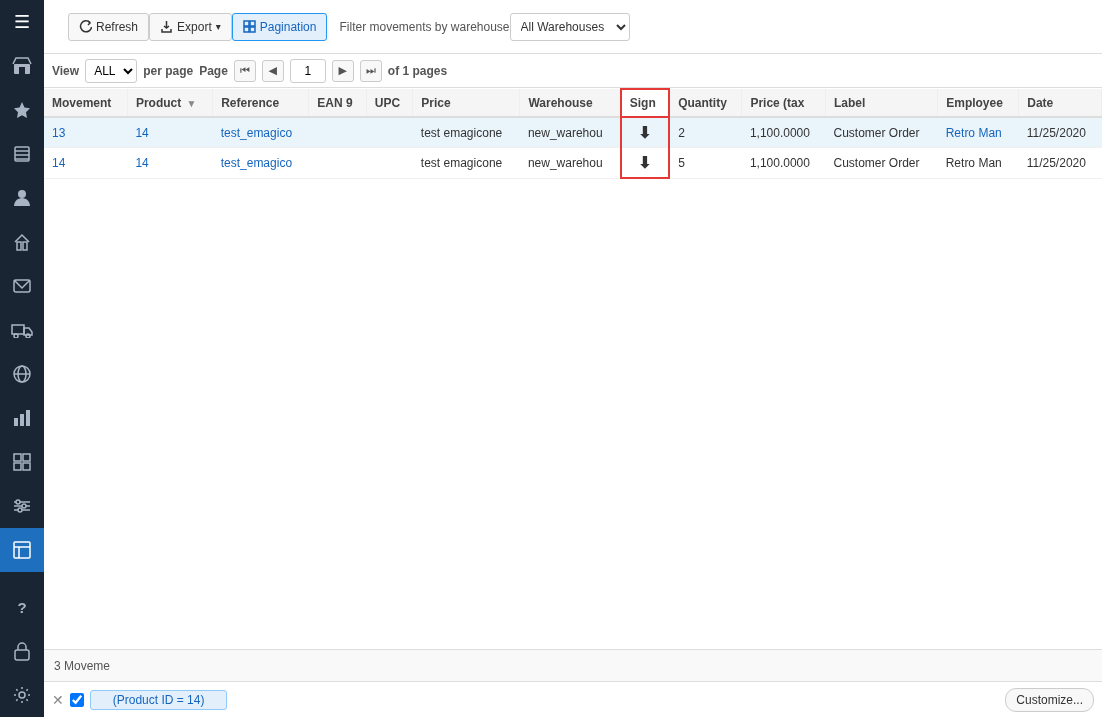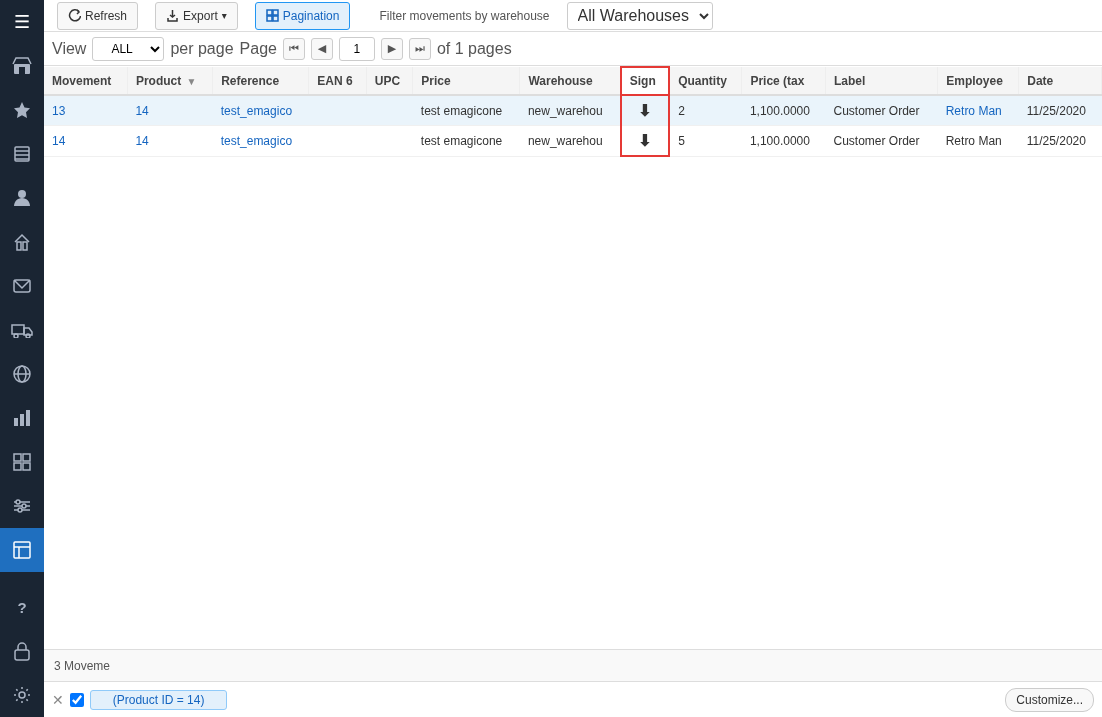--- a/index.html
+++ b/index.html
@@ -45,25 +45,25 @@
       display: flex;
       flex-direction: column;
       background: #fff;
       overflow: hidden;
     }
 
     
     .toolbar {
       display: flex;
       align-items: center;
-      padding: 4px 13px;
+      padding: 4px 24px;
       border-bottom: 1px solid #ddd;
       background: #fff;
-      gap: 17px;
-      height: 32px;
+      gap: 0;
+      height: 54px;
       flex-shrink: 0;
     }
     .toolbar-btn {
       display: flex;
       align-items: center;
       gap: 4px;
       padding: 4px 10px;
       border: 1px solid #ccc;
       border-radius: 3px;
       background: #f8f8f8;
@@ -71,41 +71,41 @@
       font-size: 12px;
       color: #333;
       height: 28px;
     }
     .toolbar-btn.active { background: #e3f0fb; border-color: #2196f3; color: #1565c0; }
     .filter-label { font-size: 12px; color: #555; margin-left: 12px; }
     .filter-select {
       padding: 3px 6px;
       border: 1px solid #ccc;
       border-radius: 3px;
-      font-size: 16px;
+      font-size: 12px;
       background: #fff;
       color: #333;
       height: 28px;
       min-width: 120px;
     }
 
     
     .pagination-bar {
       display: flex;
       align-items: center;
       padding: 4px 8px;
       border-bottom: 1px solid #ddd;
       background: #fff;
       gap: 6px;
       height: 34px;
       flex-shrink: 0;
     }
-    .page-label { font-size: 16px; color: #555; }
+    .page-label { font-size: 12px; color: #555; font-weight: bold; }
     .page-select {
-      padding: 2px 14px;
+      padding: 2px 4px;
       border: 1px solid #ccc;
       border-radius: 3px;
       font-size: 12px;
       background: #fff;
       height: 24px;
     }
     .page-nav-btn {
       width: 22px;
       height: 22px;
       display: flex;
@@ -390,21 +390,21 @@
     <span class="page-label">of 1 pages</span>
   </div>
 
   <div class="table-area">
     <table>
       <thead>
         <tr>
           <th>Movement</th>
           <th>Product <span class="sort-icon">▼</span></th>
           <th>Reference</th>
-          <th>EAN 6</th>
+          <th>EAN 9</th>
           <th>UPC</th>
           <th>Price</th>
           <th>Warehouse</th>
           <th class="sign-col-header">Sign</th>
           <th>Quantity</th>
           <th>Price (tax</th>
           <th>Label</th>
           <th>Employee</th>
           <th>Date</th>
         </tr>

